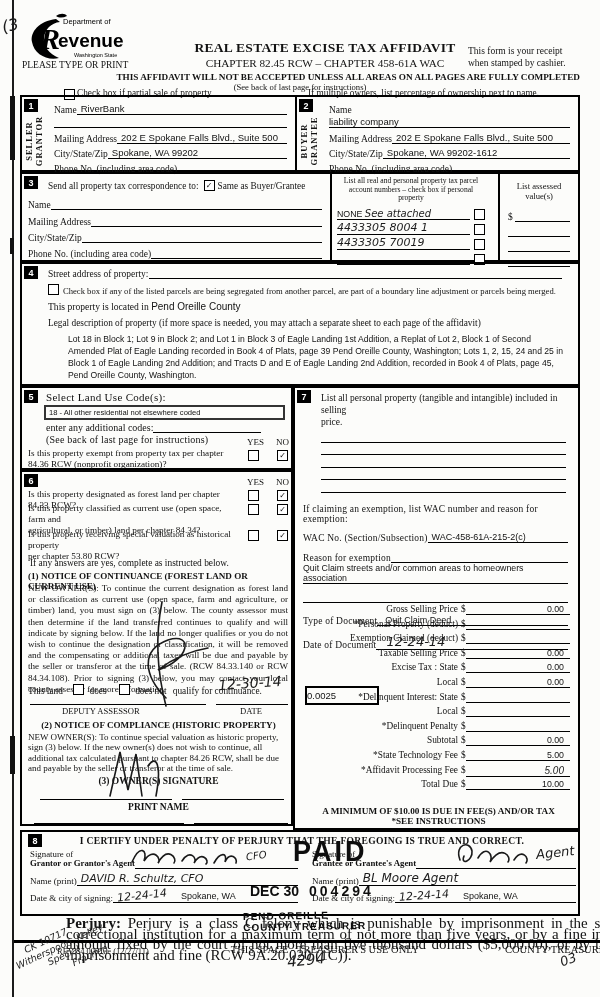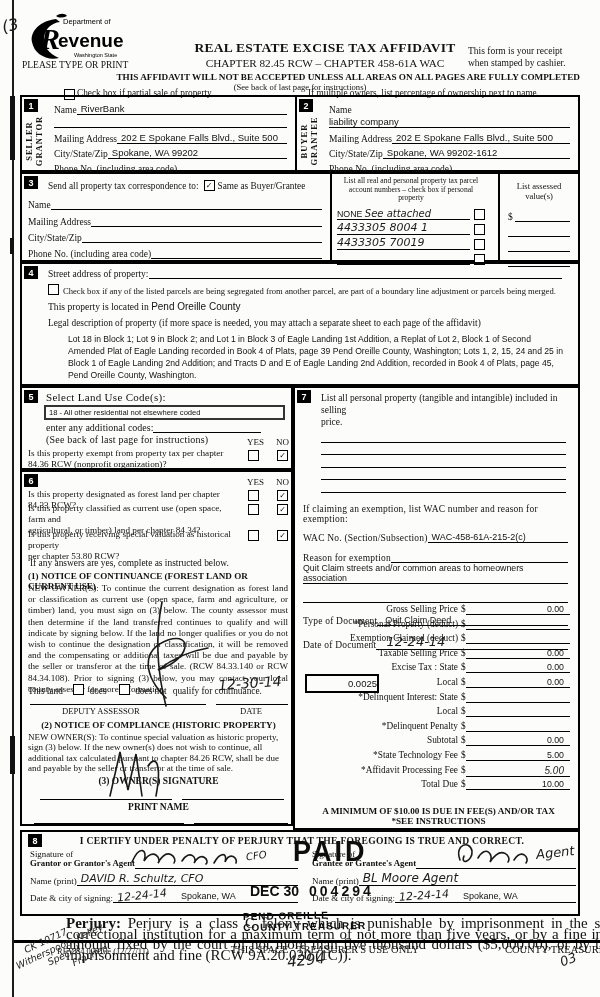--- a/index.html
+++ b/index.html
@@ -379,21 +379,21 @@
           <span class="mlabel">*Affidavit Processing Fee</span>
           <span>$</span>
           <span class="mline hw" style="font-size:10px;">5.00</span>
         </div>
       <div class="mrow">
           <span class="mlabel">Total Due</span>
           <span>$</span>
           <span class="mline">10.00</span>
         </div>
     </div>
-    <div class="abs sans" style="left:10px;top:286px;width:70px;height:15px;border:2px solid #000;text-align:right;font-size:9.5px;line-height:15px;">0.0025</div>
+    <div class="abs sans" style="left:10px;top:298px;width:70px;height:15px;border:2px solid #000;text-align:left;font-size:9.5px;line-height:15px;">0.0025</div>
     <div class="abs b" style="left:0;top:418px;width:287px;text-align:center;font-size:9.2px;">A MINIMUM OF $10.00 IS DUE IN FEE(S) AND/OR TAX</div>
     <div class="abs b" style="left:0;top:428px;width:287px;text-align:center;font-size:9.2px;">*SEE INSTRUCTIONS</div>
   </div>
 
   <div class="box" style="top:830px;left:20px;width:560px;height:86px;">
     <div class="badge" style="left:6px;">8</div>
     <div class="abs b" style="left:0;top:3px;width:560px;text-align:center;font-size:9.6px;font-variant:small-caps;letter-spacing:.3px;">I CERTIFY UNDER PENALTY OF PERJURY THAT THE FOREGOING IS TRUE AND CORRECT.</div>
 
     <div class="abs" style="left:8px;top:17px;width:268px;">
       <div class="frow" style="height:20px;align-items:flex-end;">

